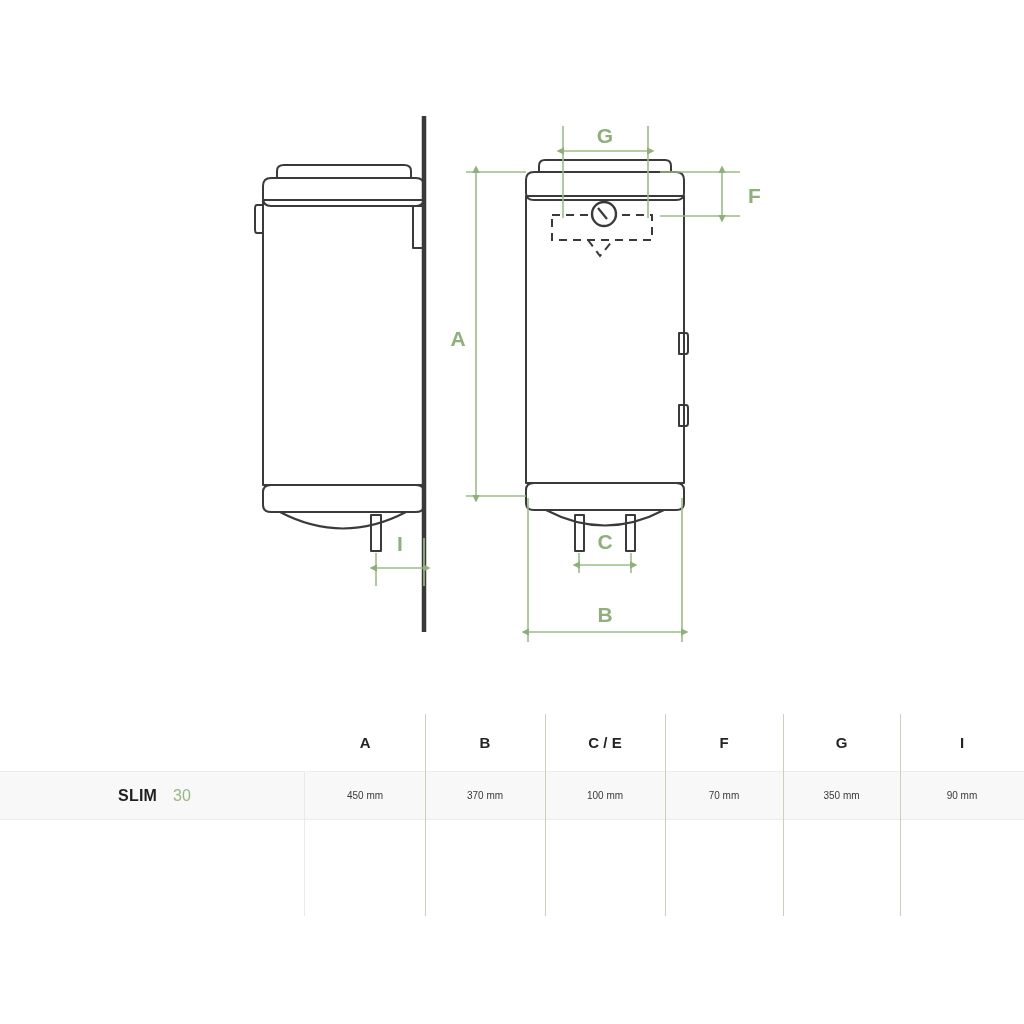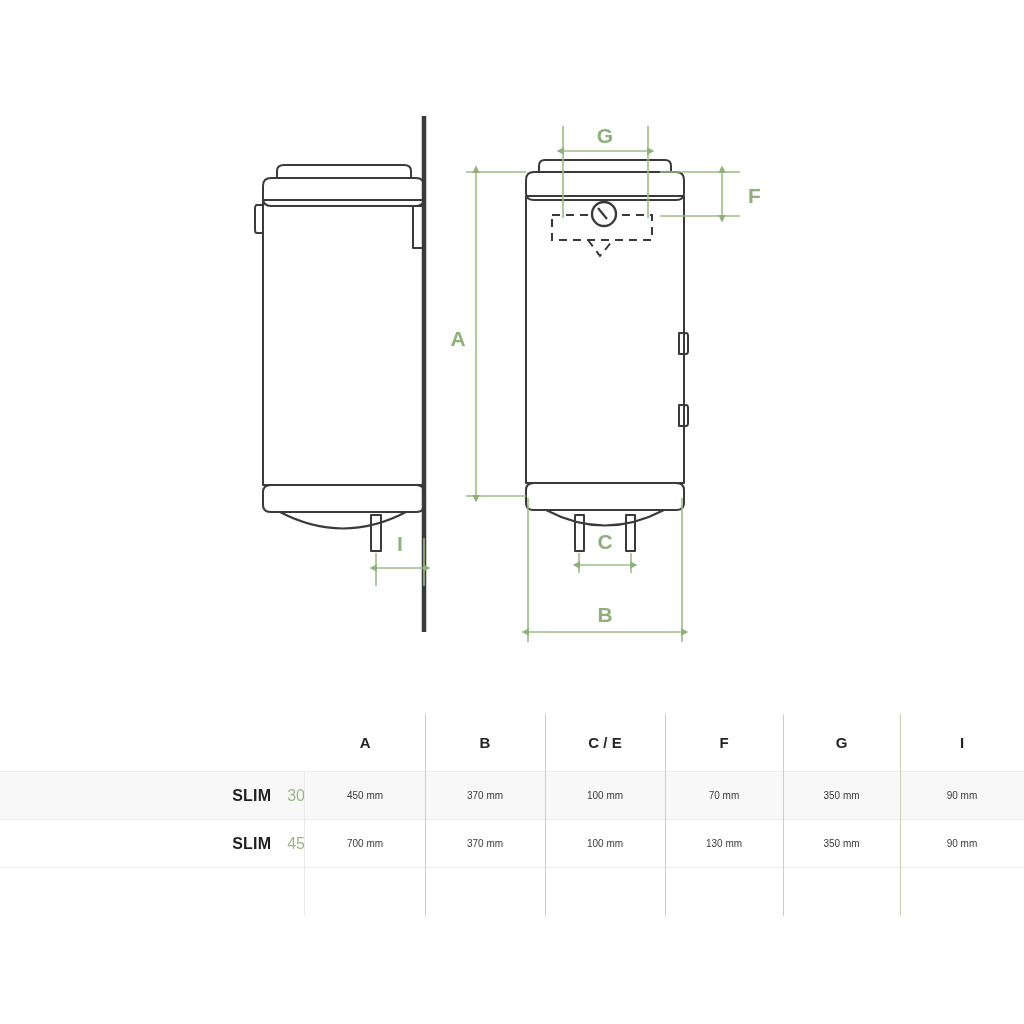--- a/index.html
+++ b/index.html
@@ -91,21 +91,21 @@
     border-top: 1px solid #ededed;
     border-bottom: 1px solid #ededed;
   }
   table.spec tbody tr.stripe td {
     background: #f8f8f8;
   }
   table.spec tbody tr.plain td {
     background: #ffffff;
   }
   table.spec tbody td.model-cell {
-    text-align: right;
+    text-align: center;
     padding-left: 4px;
     font-size: 16px;
   }
   table.spec tbody td.model-cell .m-name {
     font-weight: bold;
     color: #1f1f1f;
     letter-spacing: 0.2px;
   }
   table.spec tbody td.model-cell .m-size {
     color: #9cb683;
@@ -275,31 +275,20 @@
           <td class="model-cell">
             <span class="m-name">SLIM</span><span class="m-size">30</span>
           </td>
           <td>450 mm</td>
           <td>370 mm</td>
           <td>100 mm</td>
           <td>70 mm</td>
           <td>350 mm</td>
           <td>90 mm</td>
         </tr>
-        <tr class="plain">
-          <td class="model-cell">
-            <span class="m-name">SLIM</span><span class="m-size">45</span>
-          </td>
-          <td>700 mm</td>
-          <td>370 mm</td>
-          <td>100 mm</td>
-          <td>130 mm</td>
-          <td>350 mm</td>
-          <td>90 mm</td>
-        </tr>
       </tbody>
     </table>
 
     <div class="vsep-grey" style="left:304px;"></div>
     <div class="vsep" style="left:425px;"></div>
     <div class="vsep" style="left:545px;"></div>
     <div class="vsep" style="left:665px;"></div>
     <div class="vsep" style="left:783px;"></div>
     <div class="vsep" style="left:900px;"></div>
   </div>

